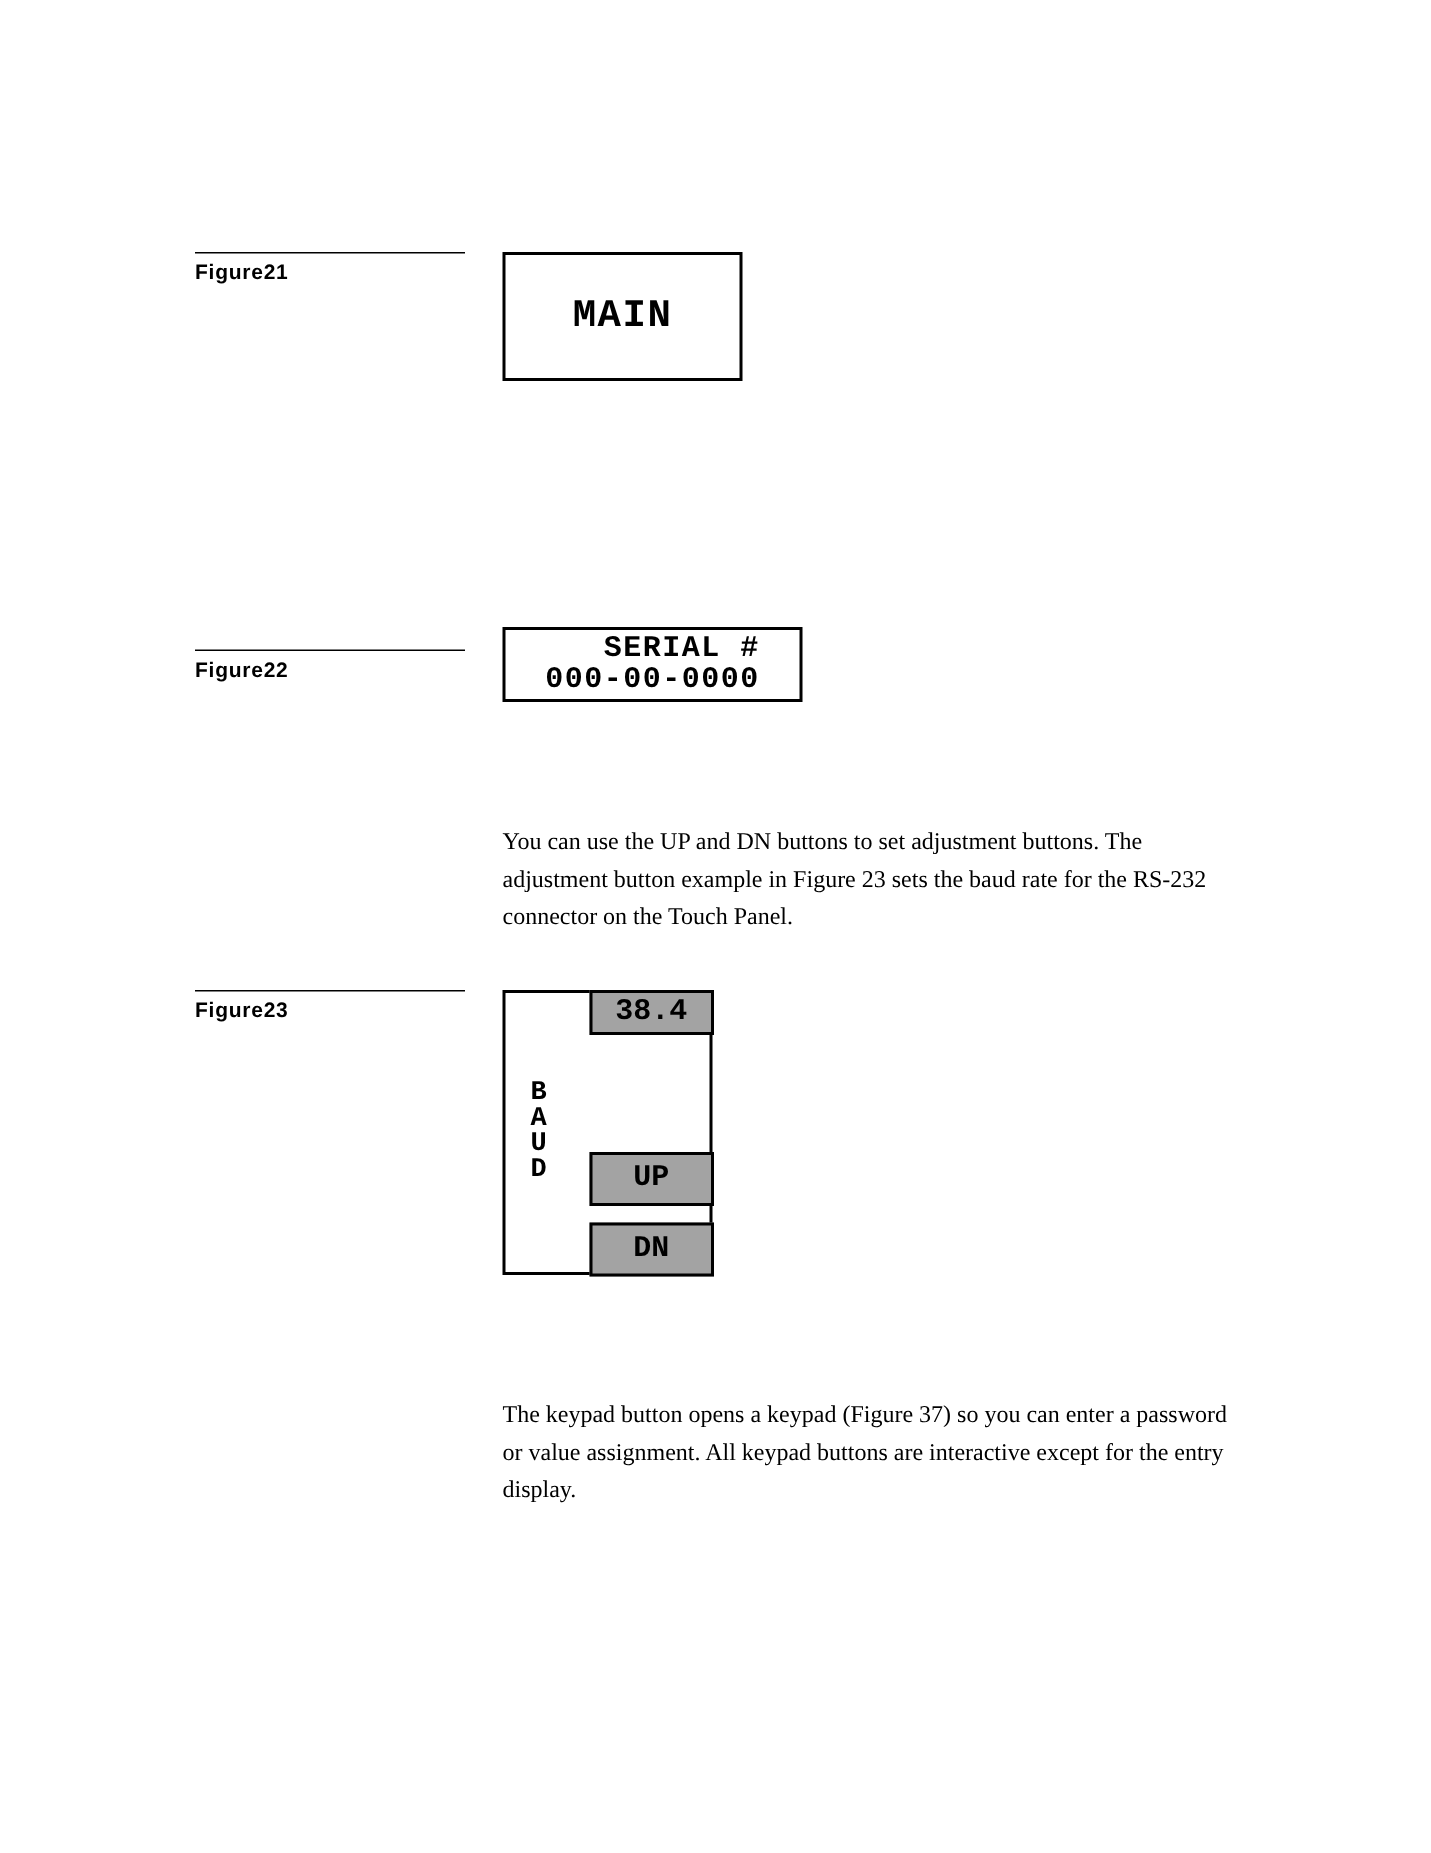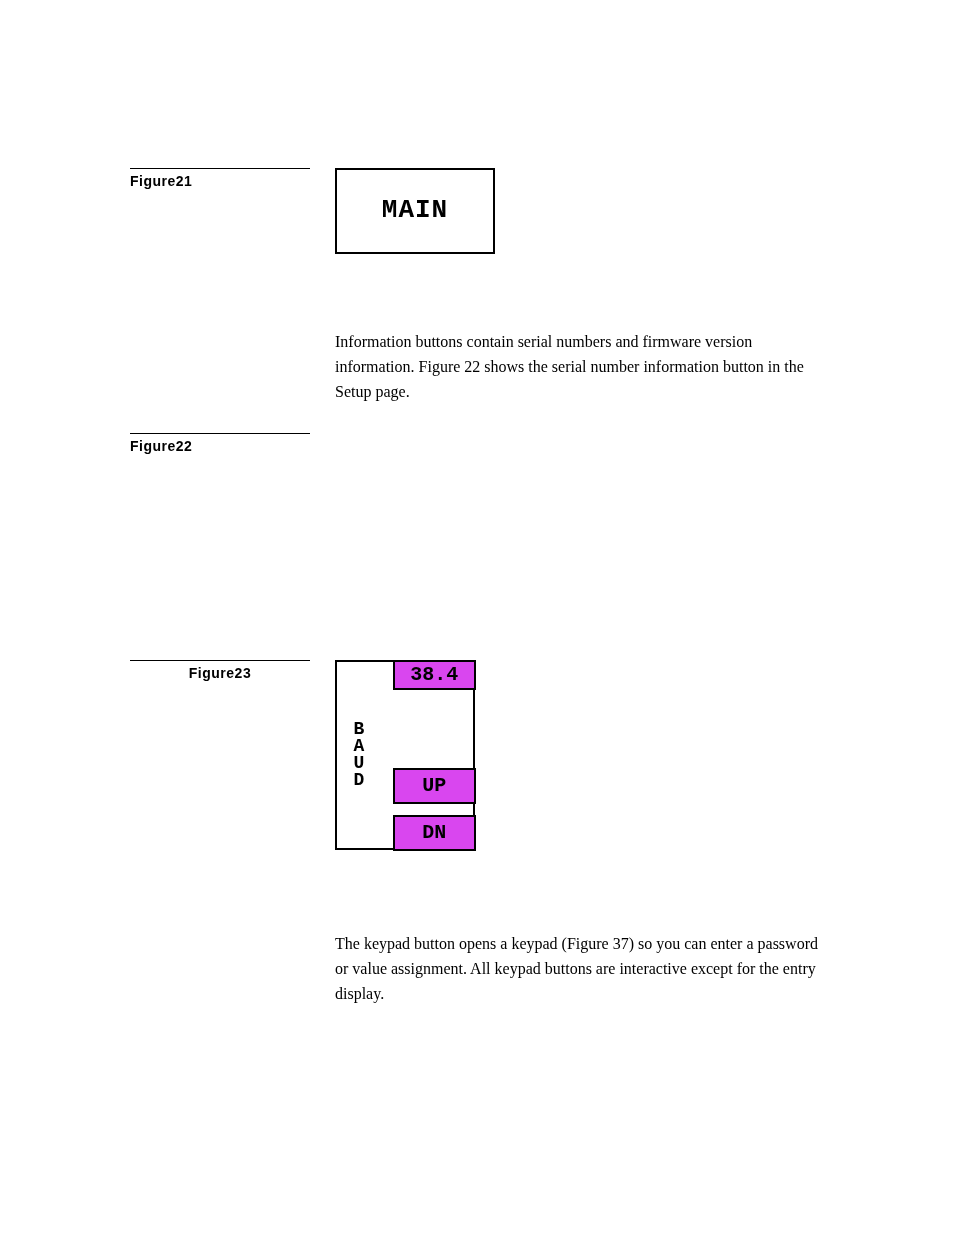--- a/index.html
+++ b/index.html
@@ -83,47 +83,53 @@
     left: 0;
     right: 0;
     border: 2.5px solid #000;
     box-sizing: border-box;
     display: flex;
     align-items: center;
     justify-content: center;
     font-family: 'Courier New', monospace;
     font-weight: bold;
     font-size: 20px;
-    background: #d946ef;
+    background: #a3a3a3;
   }
 </style>
 </head>
 <body>
 
 <div class="page">
 
   <div class="left-col" style="top:168px;">
     <div class="fig-rule"></div>
     <div class="fig-label">Figure21</div>
   </div>
 
   <div class="lcd-box" style="left:335px; top:168px; width:160px; height:86px; display:flex; align-items:center; justify-content:center;">
     <div class="lcd-text" style="font-size:26px;">MAIN</div>
   </div>
 
-  <div class="body-text" style="top:330px;">Information buttons contain serial numbers and firmware version information. Figure 22 shows the serial number information button in the Setup page.</div>
 
   <div class="left-col" style="top:433px;">
     <div class="fig-rule"></div>
     <div class="fig-label">Figure22</div>
   </div>
 
+  <div class="lcd-box" style="left:335px; top:418px; width:200px; height:50px; display:flex; align-items:center; justify-content:center;">
+    <div class="lcd-text" style="font-size:20px;">
+      <div>SERIAL #</div>
+      <div>000-00-0000</div>
+    </div>
+  </div>
 
+  <div class="body-text" style="top:550px;">You can use the UP and DN buttons to set adjustment buttons. The adjustment button example in Figure 23 sets the baud rate for the RS-232 connector on the Touch Panel.</div>
 
-  <div class="left-col" style="top:660px;text-align:center;">
+  <div class="left-col" style="top:660px;">
     <div class="fig-rule"></div>
     <div class="fig-label">Figure23</div>
   </div>
 
   <div class="baud-outer" style="left:335px; top:660px; width:140px; height:190px;">
     <div class="baud-vert">B<br>A<br>U<br>D</div>
     <div class="baud-right-col">
       <div class="baud-cell" style="top:0; height:30px;">
         <span>38.4</span>
       </div>

